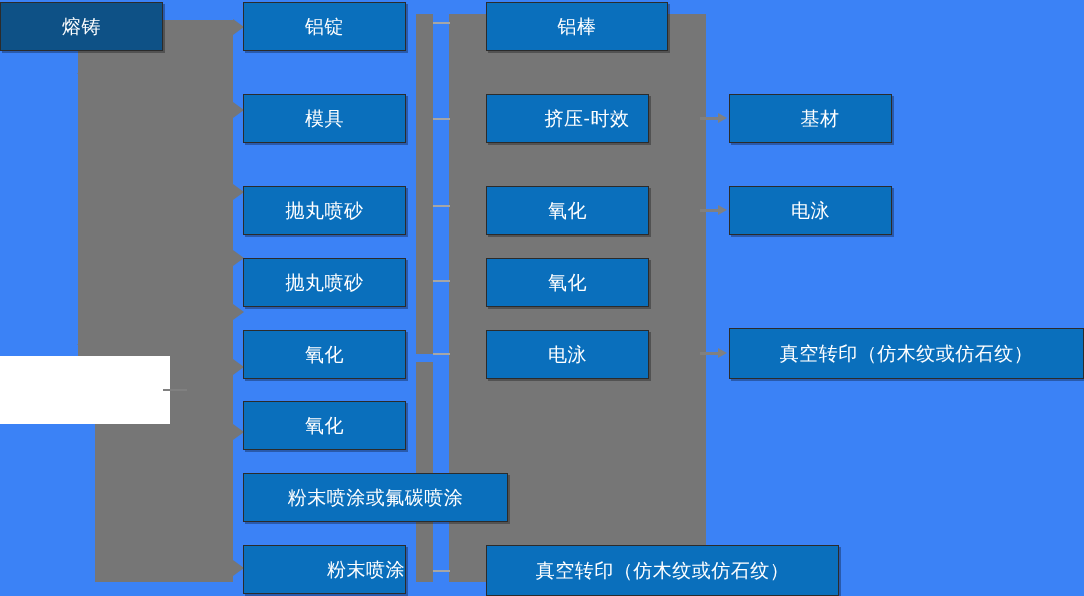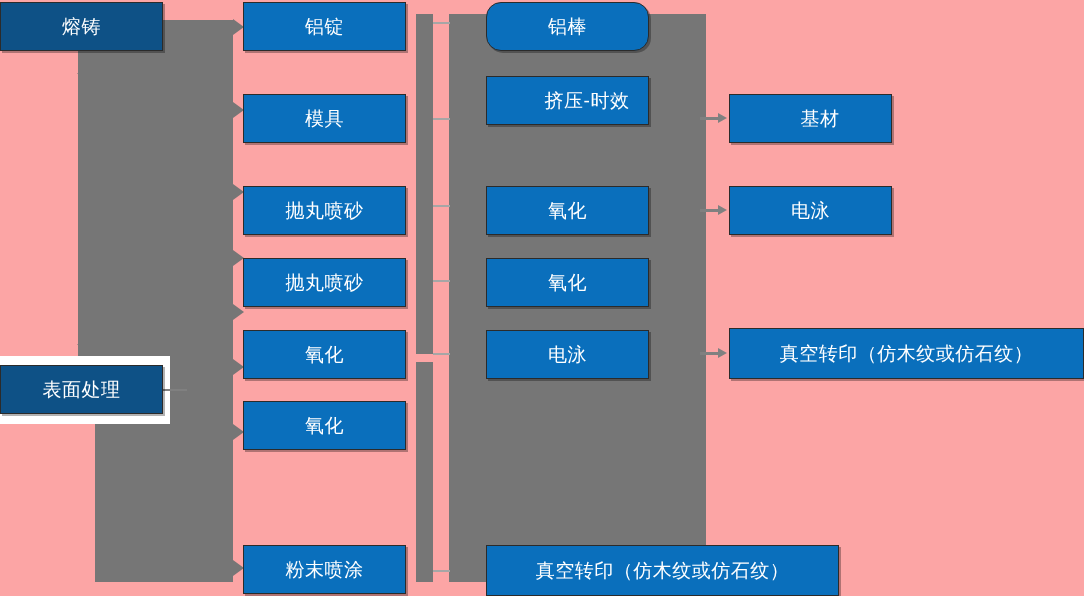--- a/index.html
+++ b/index.html
@@ -7,21 +7,21 @@
     padding: 0;
     background: #ffffff;
   }
   body {
     font-family: "Liberation Sans", "DejaVu Sans", sans-serif;
   }
   #canvas {
     position: relative;
     width: 1084px;
     height: 596px;
-    background: #fca5a5;
+    background: #3b82f6;
     overflow: hidden;
   }
 
   
   .band {
     position: absolute;
     background: #767676;
   }
   .band-vert-left   { left: 78px;  top: 14px;  width: 17px;  height: 378px; }
   .band-main-left   { left: 95px;  top: 20px;  width: 138px; height: 562px; }
@@ -128,50 +128,50 @@
   <div class="tick" style="left:433px; top:353px; width:17px;"></div>
   <div class="tick" style="left:433px; top:570px; width:17px;"></div>
 
   <div class="arrow-sm" style="left:700px; top:117px; width:18px;"></div>
   <div class="arrow-sm" style="left:700px; top:209px; width:18px;"></div>
   <div class="arrow-sm" style="left:700px; top:352px; width:18px;"></div>
 
   <div class="box dark" style="left:0px; top:2px;   width:163px; height:49px;">
       <span class="cap">熔铸</span>
     </div>
-  <div class="box dark" style="left:0px; top:365px; width:163px; height:49px;">
-      <span class="cap">表面处理</span>
-    </div>
 
   <div class="box light" style="left:243px; top:94px;  width:163px; height:49px;">
       <span class="cap">模具</span>
     </div>
   <div class="box light" style="left:243px; top:2px;   width:163px; height:49px;">
       <span class="cap">铝锭</span>
     </div>
   <div class="box light" style="left:243px; top:186px; width:163px; height:49px;">
       <span class="cap">抛丸喷砂</span>
     </div>
   <div class="box light" style="left:243px; top:258px; width:163px; height:49px;">
       <span class="cap">抛丸喷砂</span>
     </div>
   <div class="box light" style="left:243px; top:330px; width:163px; height:49px;">
       <span class="cap">氧化</span>
     </div>
   <div class="box light" style="left:243px; top:401px; width:163px; height:49px;">
       <span class="cap">氧化</span>
     </div>
-  <div class="box light" style="left:243px; top:545px; width:163px; height:49px;">
+  <div class="box light" style="left:243px; top:473px; width:265px; height:49px;">
+      <span class="cap">粉末喷涂或氟碳喷涂</span>
+    </div>
+  <div class="box light" style="left:243px; top:545px; width:163px; height:49px;justify-content:flex-end;">
       <span class="cap">粉末喷涂</span>
     </div>
 
-  <div class="box light" style="left:486px; top:2px;   width:163px; height:49px;border-radius:15px;">
+  <div class="box light" style="left:486px; top:2px;   width:182px; height:49px;">
       <span class="cap">铝棒</span>
     </div>
-  <div class="box light" style="left:486px; top:76px;  width:163px; height:49px;padding-left:39px;">
+  <div class="box light" style="left:486px; top:94px;  width:163px; height:49px;padding-left:39px;">
       <span class="cap">挤压-时效</span>
     </div>
   <div class="box light" style="left:486px; top:186px; width:163px; height:49px;">
       <span class="cap">氧化</span>
     </div>
   <div class="box light" style="left:486px; top:258px; width:163px; height:49px;">
       <span class="cap">氧化</span>
     </div>
   <div class="box light" style="left:486px; top:330px; width:163px; height:49px;">
       <span class="cap">电泳</span>

